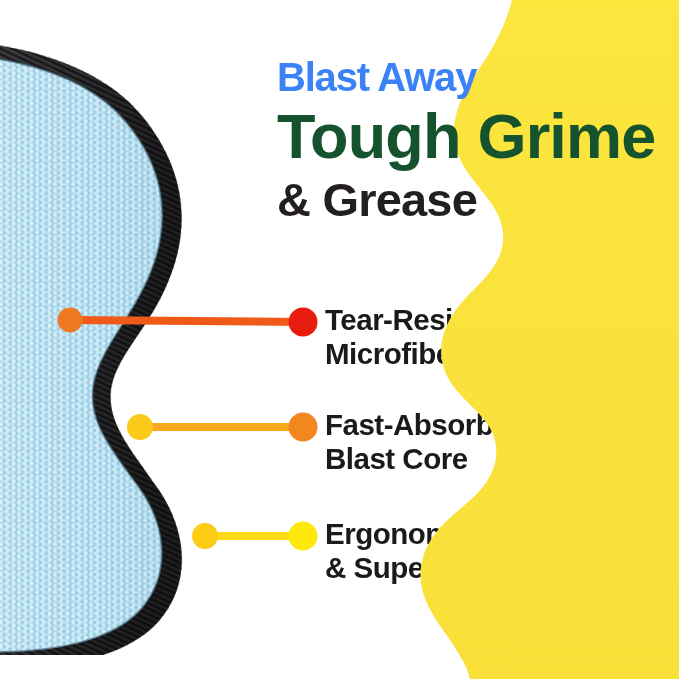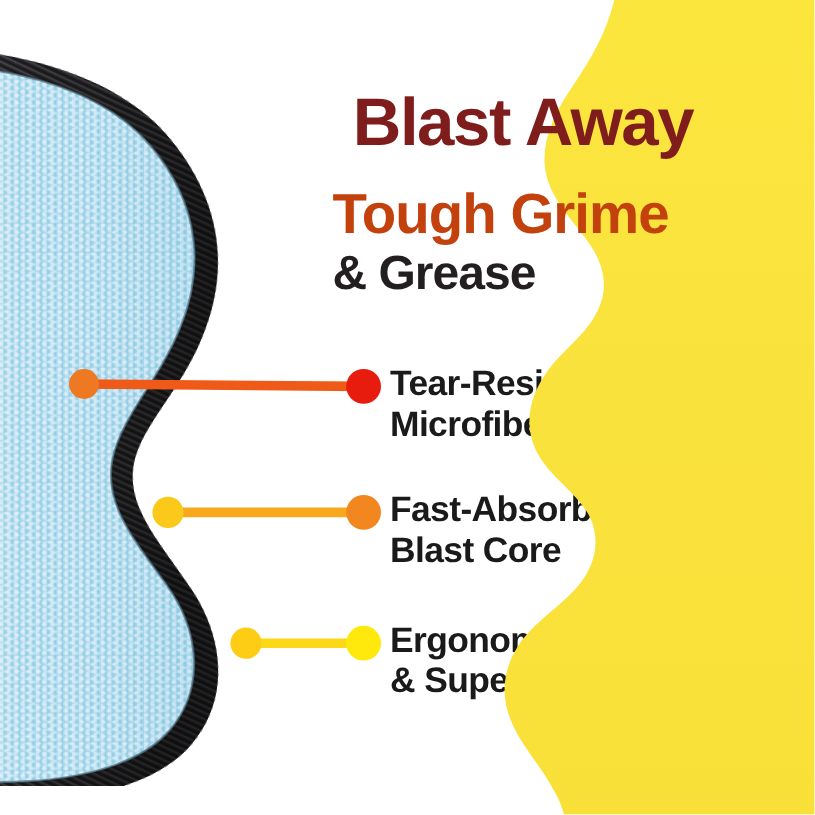--- a/index.html
+++ b/index.html
@@ -38,40 +38,40 @@
   }
 
   
   #headline-block {
     position: absolute;
     left: 277px;
     top: 58px;
     z-index: 5;
   }
   .title-main {
-    font-size: 56px;
-    font-weight: bold;
-    color: #7f1d1d;
+    font-size: 40px;
+    font-weight: bold;
+    color: #3b82f6;
     line-height: 0.98;
     letter-spacing: -1.2px;
     white-space: nowrap;
-    margin: 17px;
+    margin: 0;
   }
   .title-sub {
-    font-size: 47px;
-    font-weight: bold;
-    color: #c2410c;
+    font-size: 63px;
+    font-weight: bold;
+    color: #14532d;
     line-height: 1.07;
     letter-spacing: -0.8px;
     white-space: nowrap;
     margin: 0;
     padding-top: 6px;
   }
   .title-sub2 {
-    font-size: 40px;
+    font-size: 47px;
     font-weight: bold;
     color: #231f20;
     line-height: 1.07;
     letter-spacing: -0.8px;
     white-space: nowrap;
     margin: 0;
     padding-top: 4px;
   }
   .callout-text {
     position: absolute;

